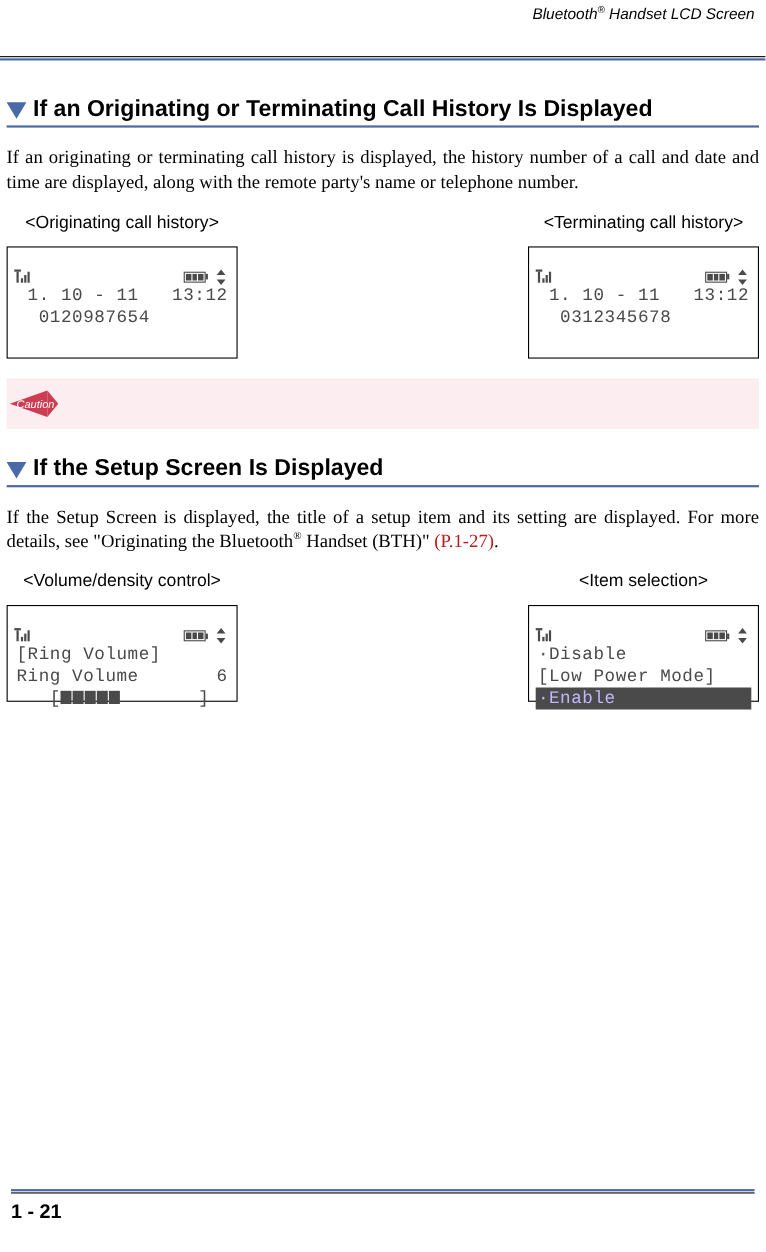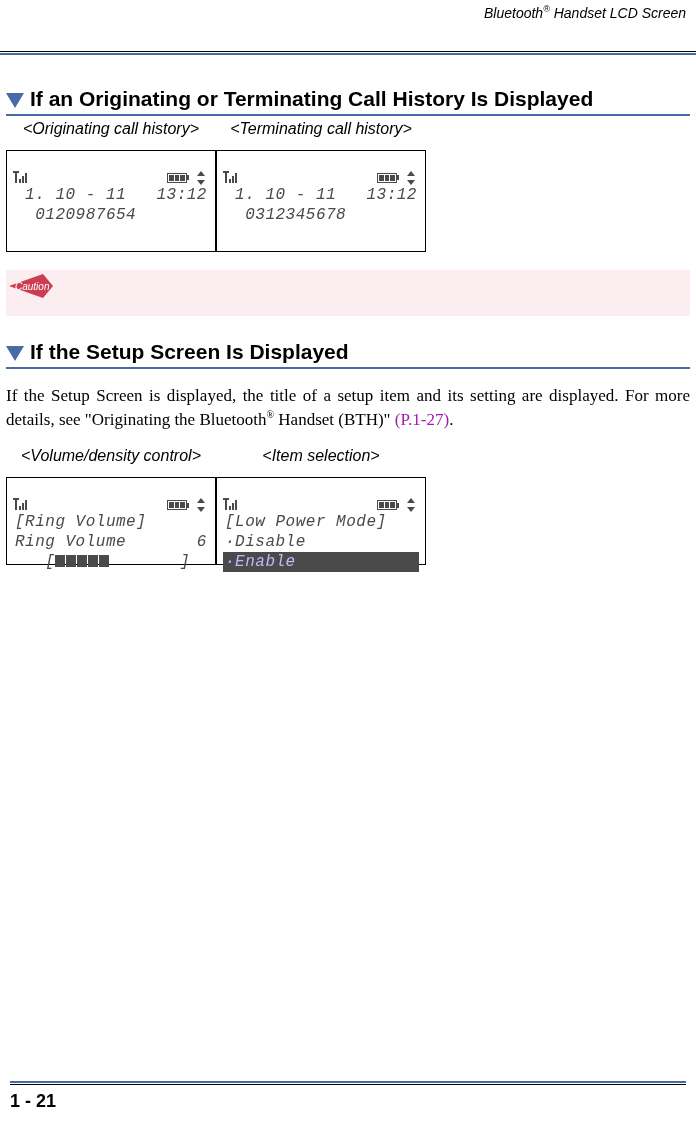--- a/index.html
+++ b/index.html
@@ -45,26 +45,25 @@
       font-weight: bold;
       font-size: 21px;
     }
     .body-text {
       font-size: 17px;
       line-height: 1.35;
       margin: 16px 0;
       text-align: justify;
     }
     .body-text sup { font-size: 10px; }
-    .link { color: #a21caf; }
+    .link { color: #b91c1c; }
     .screens-row {
       display: flex;
-      justify-content: flex-start;
+      justify-content: space-between;
       margin: 4px 0 18px 0;
-      font-style: italic;
     }
     .screen-block {
       display: flex;
       flex-direction: column;
       align-items: center;
     }
     .screen-caption {
       font-family: Arial, Helvetica, sans-serif;
       font-size: 16px;
       margin-bottom: 12px;
@@ -108,21 +107,21 @@
       content: ""; position: absolute; left: 4px;
       width: 0; height: 0;
       border-left: 4px solid transparent;
       border-right: 4px solid transparent;
     }
     .arrows::before { top: 0; border-bottom: 5px solid #4a4a4a; }
     .arrows::after { bottom: 0; border-top: 5px solid #4a4a4a; }
     .lcd-line { color: #4a4a4a; white-space: pre; letter-spacing: 0.5px; }
     .caution-row {
       display: flex;
-      align-items: flex-start;
+      align-items: center;
       background: #fbedf0;
       margin: 8px 0 24px 0;
       min-height: 46px;
     }
     .caution-badge {
       width: 50px;
       display: flex;
       align-items: center;
       justify-content: center;
       position: relative;
@@ -175,20 +174,21 @@
 </div>
 <div class="hr-top"></div>
 
 <div class="content">
 
   <div class="heading-row">
     <div class="down-tri"></div>
     <div class="heading-text">If an Originating or Terminating Call History Is Displayed</div>
   </div>
 
+  <div class="body-text">If an originating or terminating call history is displayed, the history number of a call and date and time are displayed, along with the remote party's name or telephone number.</div>
 
   <div class="screens-row">
     <div class="screen-block">
       <div class="screen-caption">&lt;Originating call history&gt;</div>
       <div class="lcd">
         <div class="icons-row">
           <div class="signal-icon">
             <div class="t"></div>
               <div class="b b1"></div>
               <div class="b b2"></div>
@@ -293,22 +293,22 @@
           <div class="batt-box">
             <div class="batt">
                 <div></div>
                 <div></div>
                 <div></div>
               </div>
             <div class="batt-tip"></div>
             <div class="arrows"></div>
           </div>
         </div>
+        <div class="lcd-line">·Disable</div>
         <div class="lcd-line">[Low Power Mode]</div>
-        <div class="lcd-line">·Disable</div>
         <div class="lcd-line"><span class="item-enable">·Enable</span></div>
       </div>
     </div>
   </div>
 
 </div>
 
 <div class="footer">
   <div class="footer-rule"></div>
   <div class="page-num">1 - 21</div>

